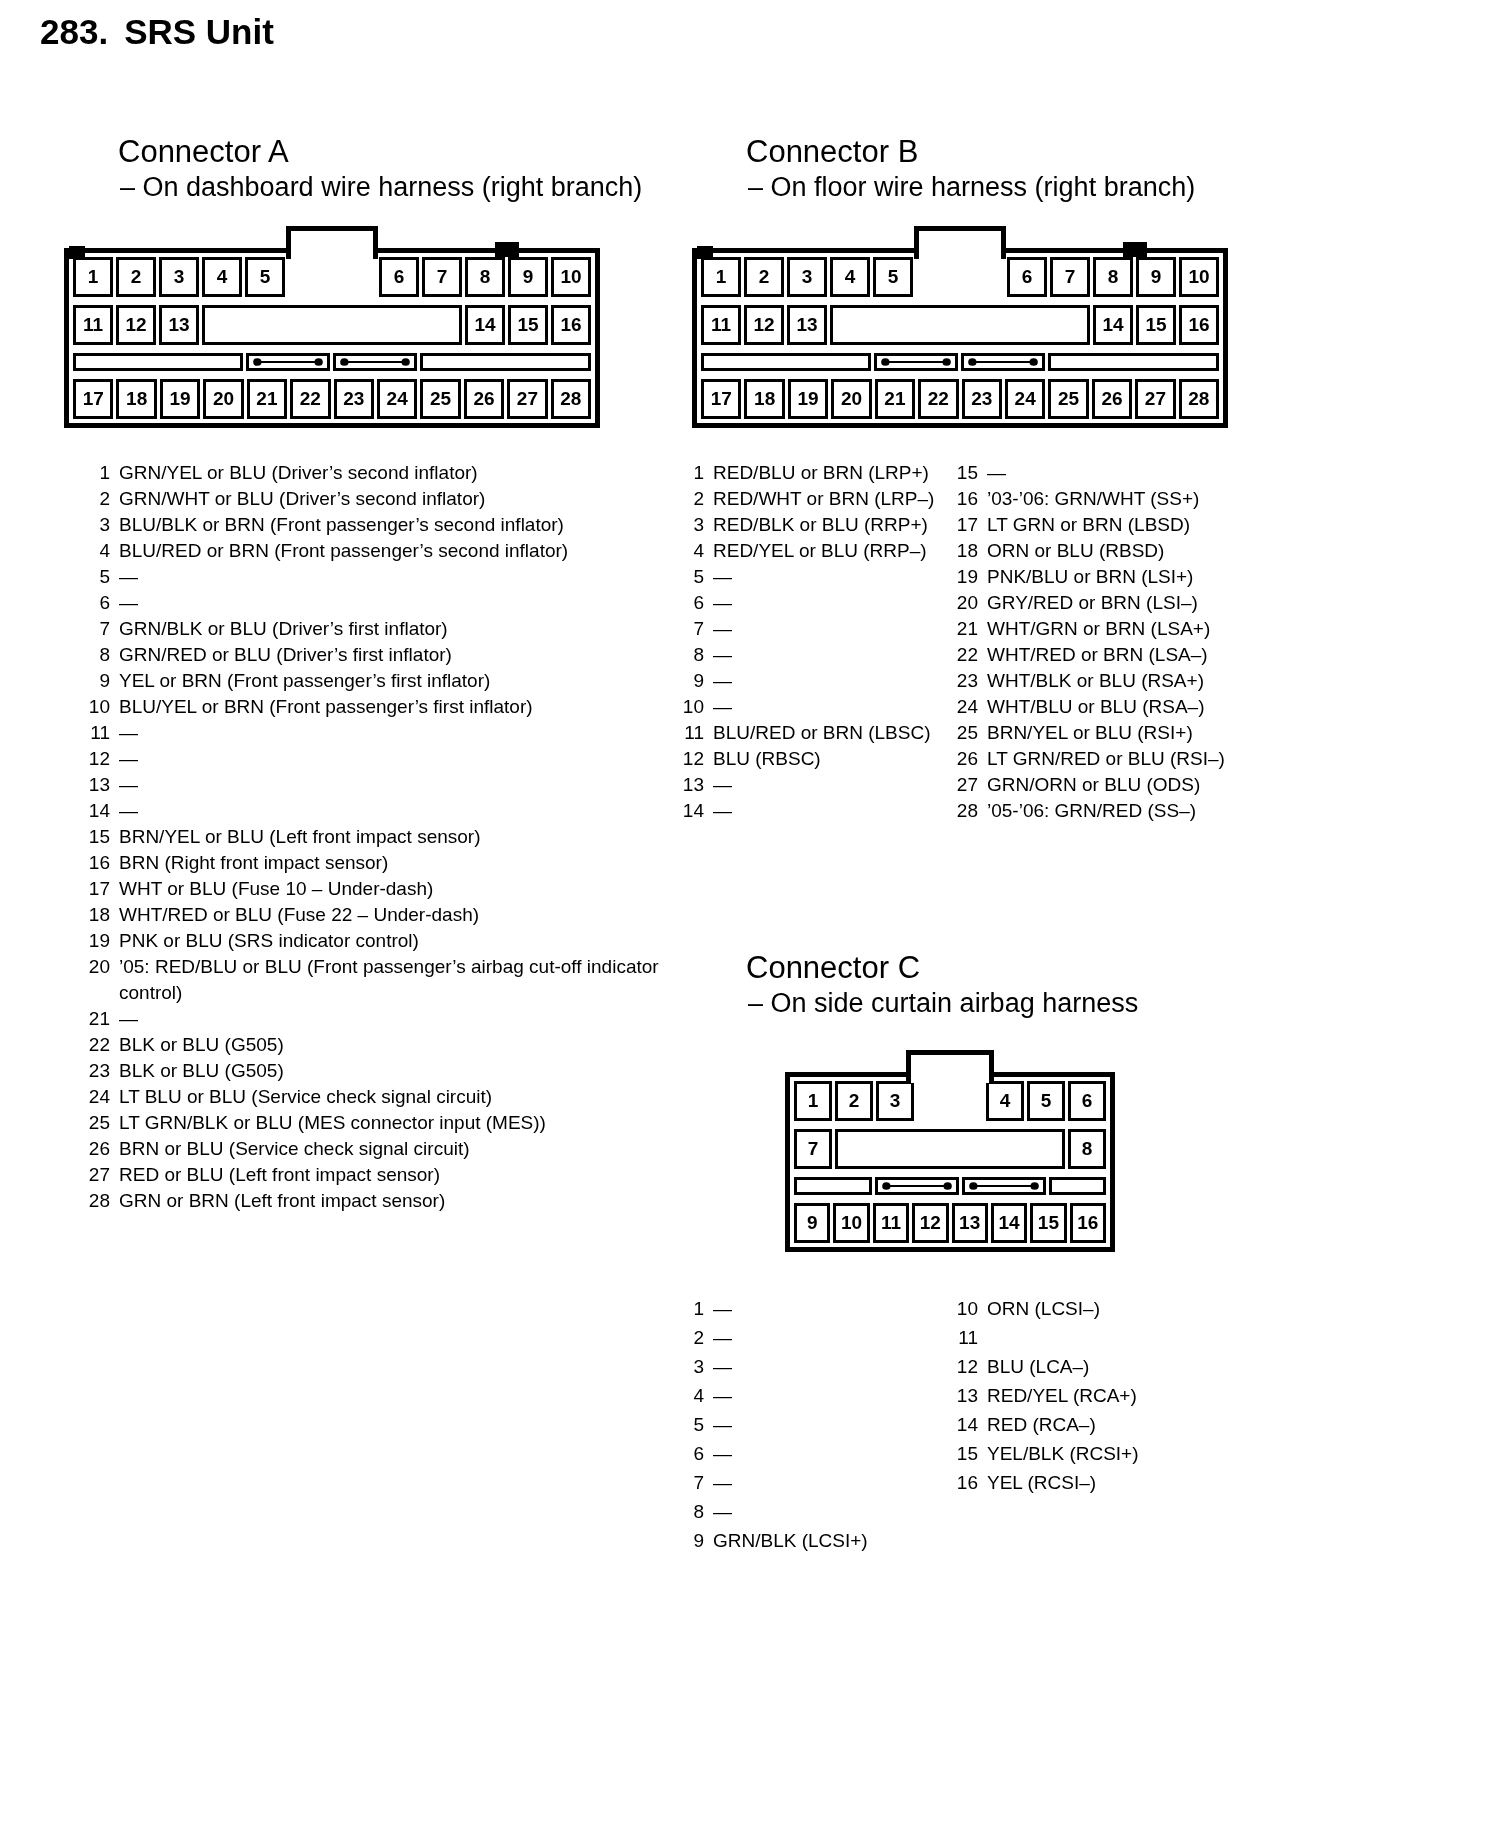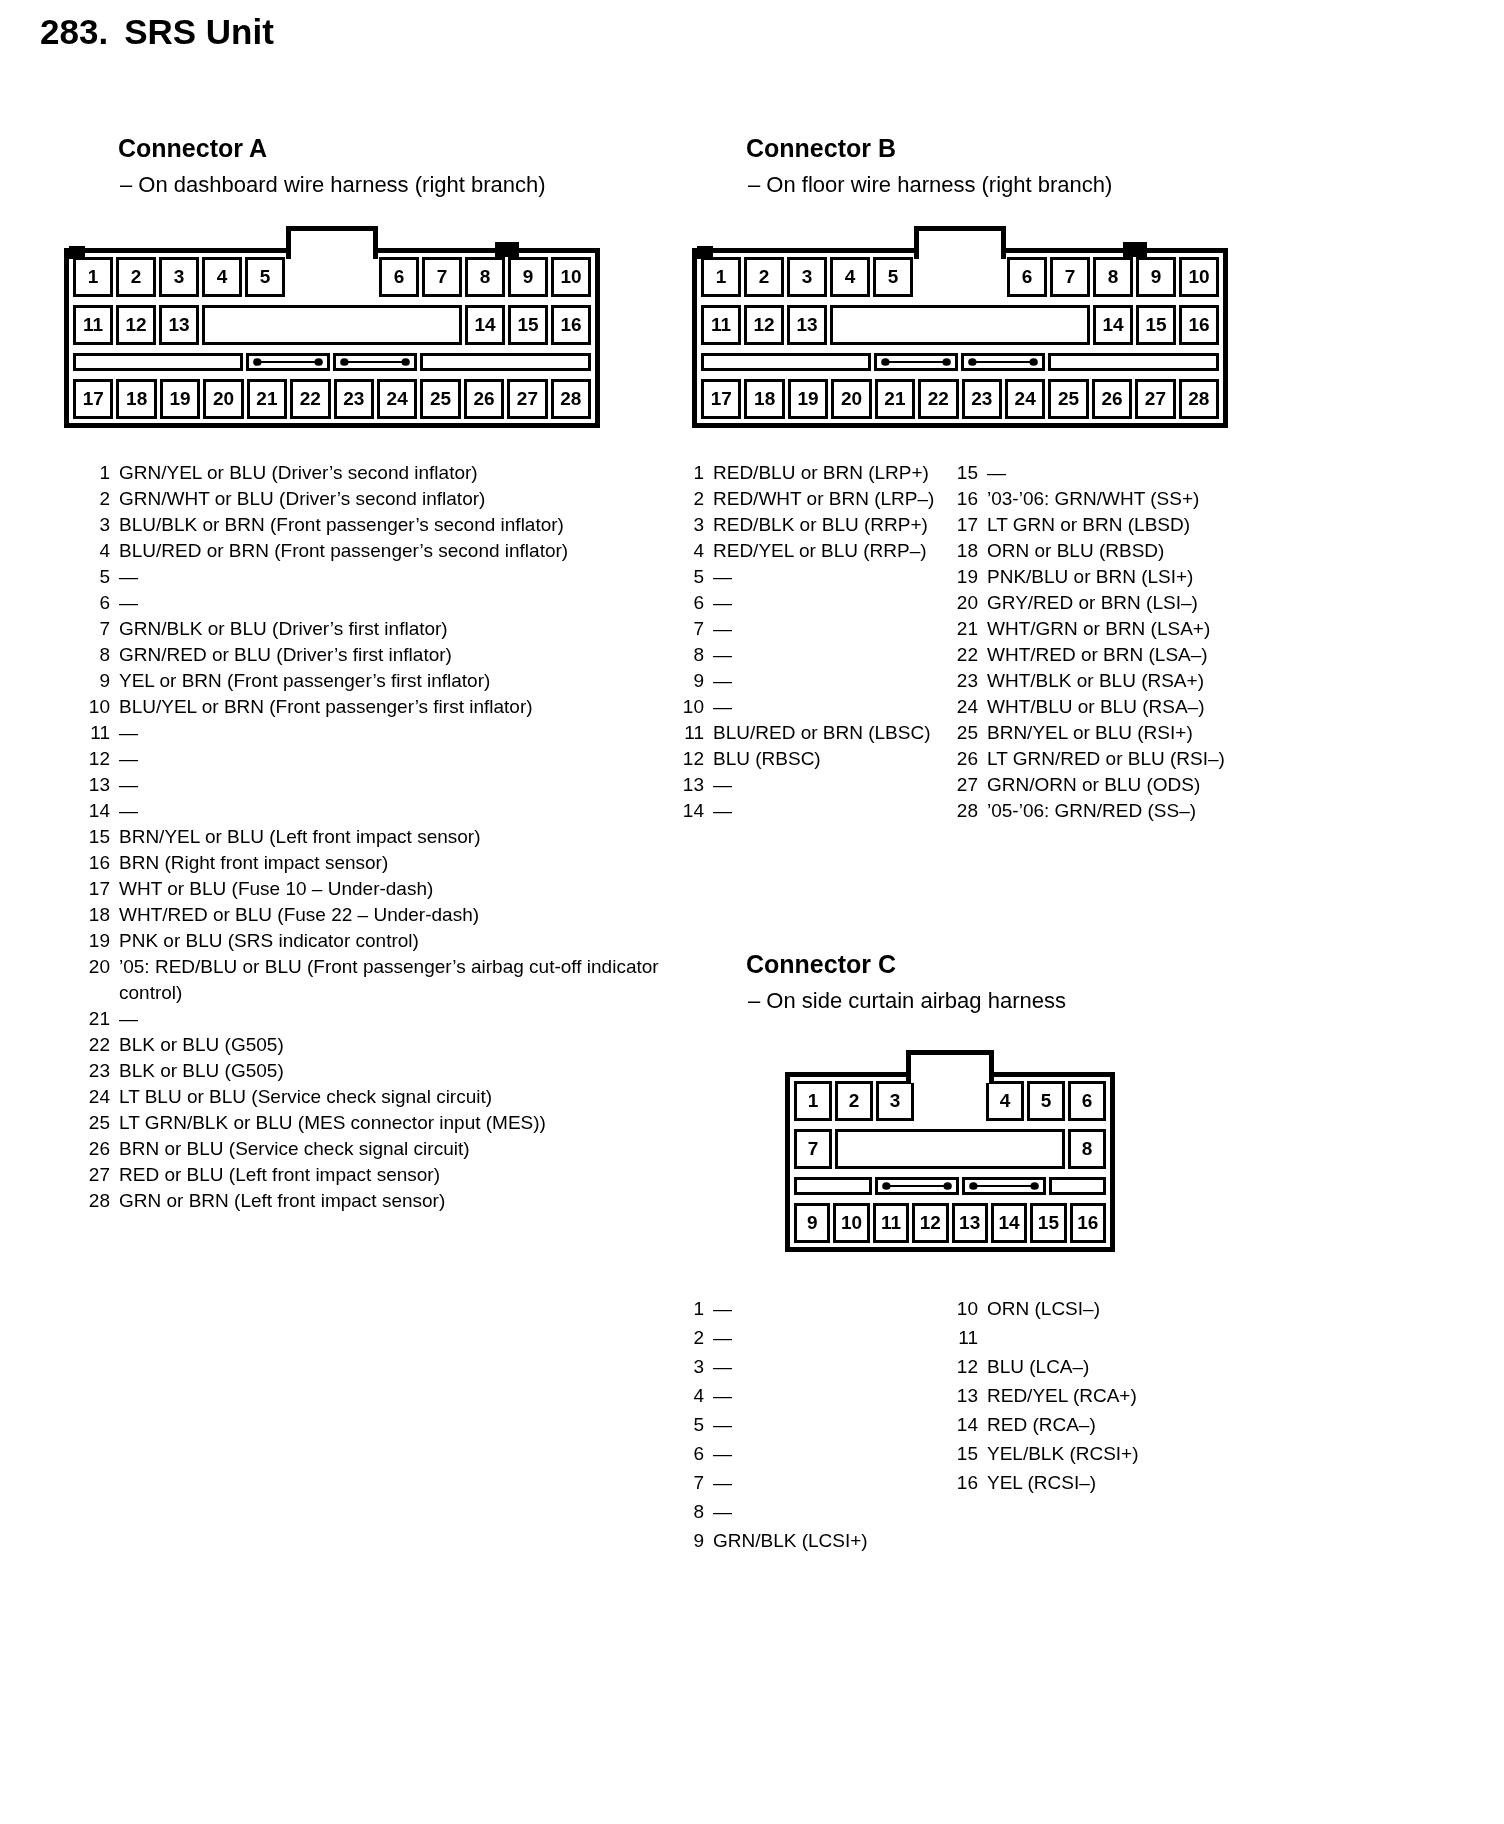--- a/index.html
+++ b/index.html
@@ -9,22 +9,22 @@
     color: #000;
   }
   .page { position: relative; width: 1261px; height: 1824px; background: #fff; overflow: hidden; }
 
   
   .title { position: absolute; left: 40px; top: 12px; font-size: 35px; font-weight: bold; }
   .tnum { margin-right: 16px; }
   .notes { position: absolute; left: 120px; top: 58px; font-size: 21px; line-height: 27px; }
 
   
-  .chead { position: absolute; font-size: 25px; font-weight: bold; }
-  .csub  { position: absolute; font-size: 22px; }
+  .chead { position: absolute; font-size: 31px; font-weight: normal; }
+  .csub  { position: absolute; font-size: 27px; }
   #head-a { left: 118px; top: 134px; }
   #sub-a  { left: 120px; top: 172px; }
   #head-b { left: 746px; top: 134px; }
   #sub-b  { left: 748px; top: 172px; }
   #head-c { left: 746px; top: 950px; }
   #sub-c  { left: 748px; top: 988px; }
 
   
   .connector {
     position: absolute; background: #fff; border: 5px solid #000;

